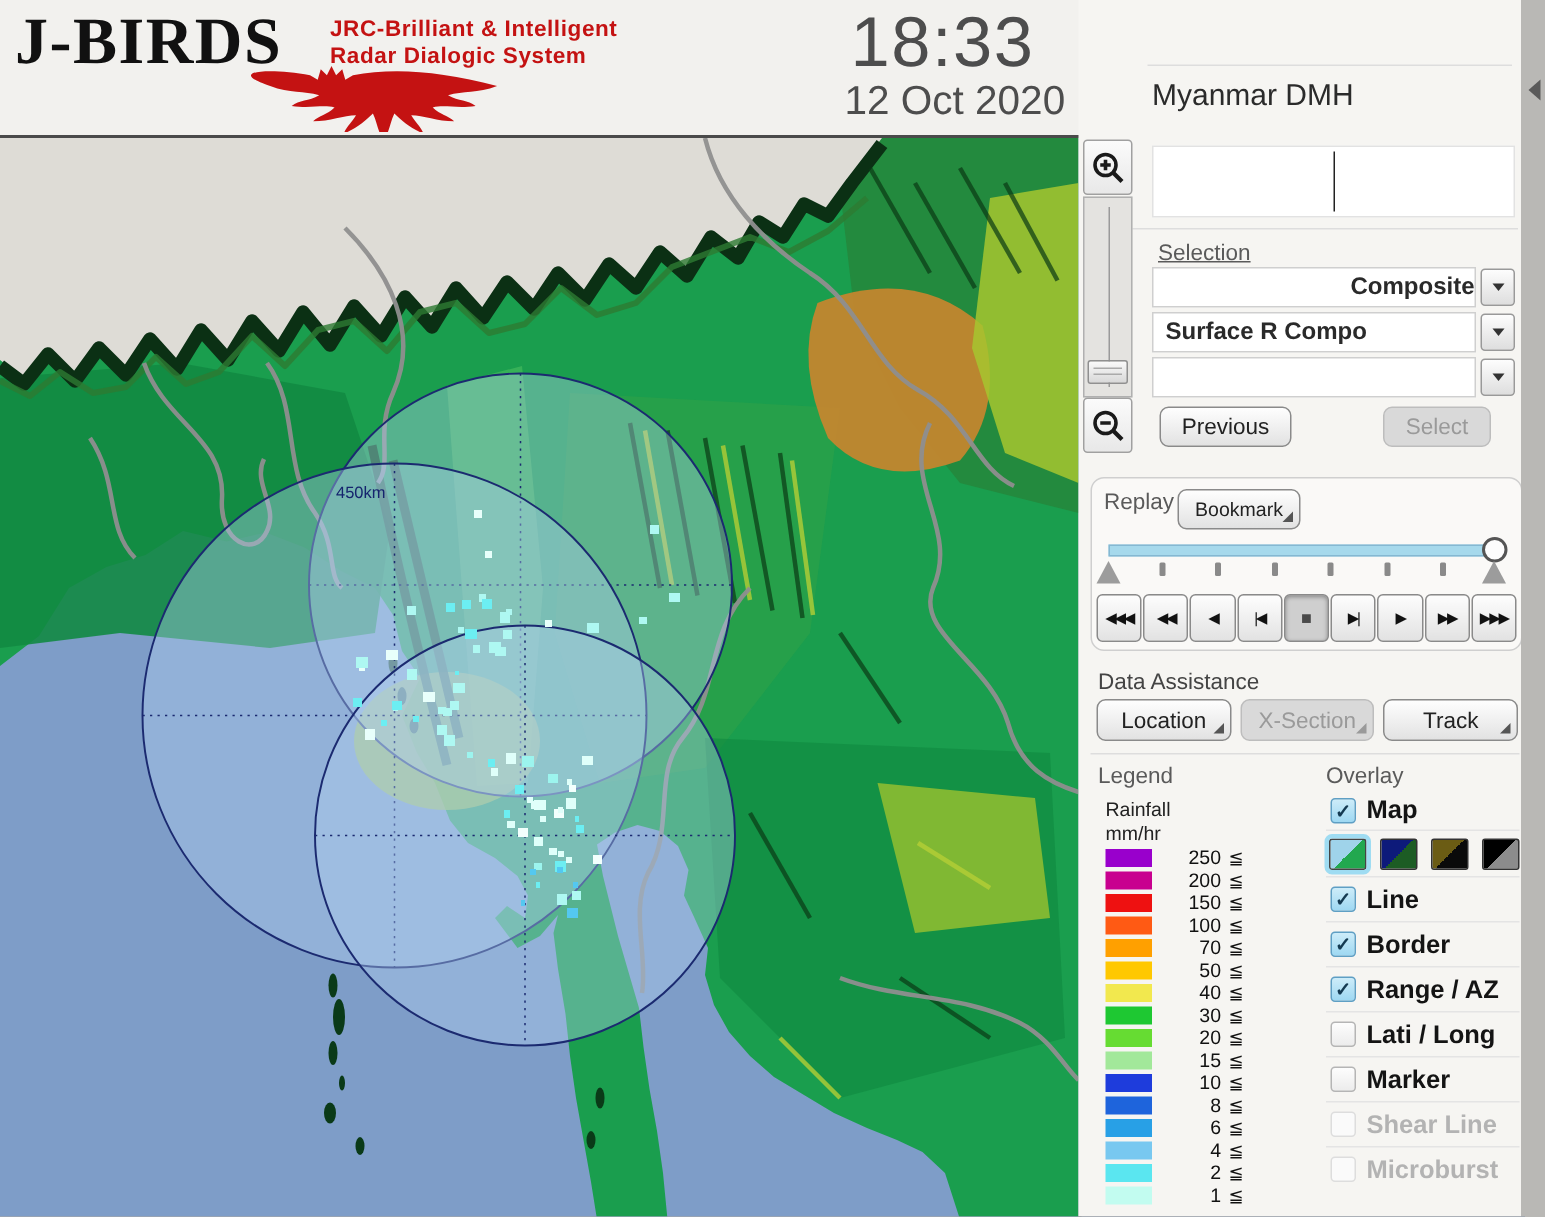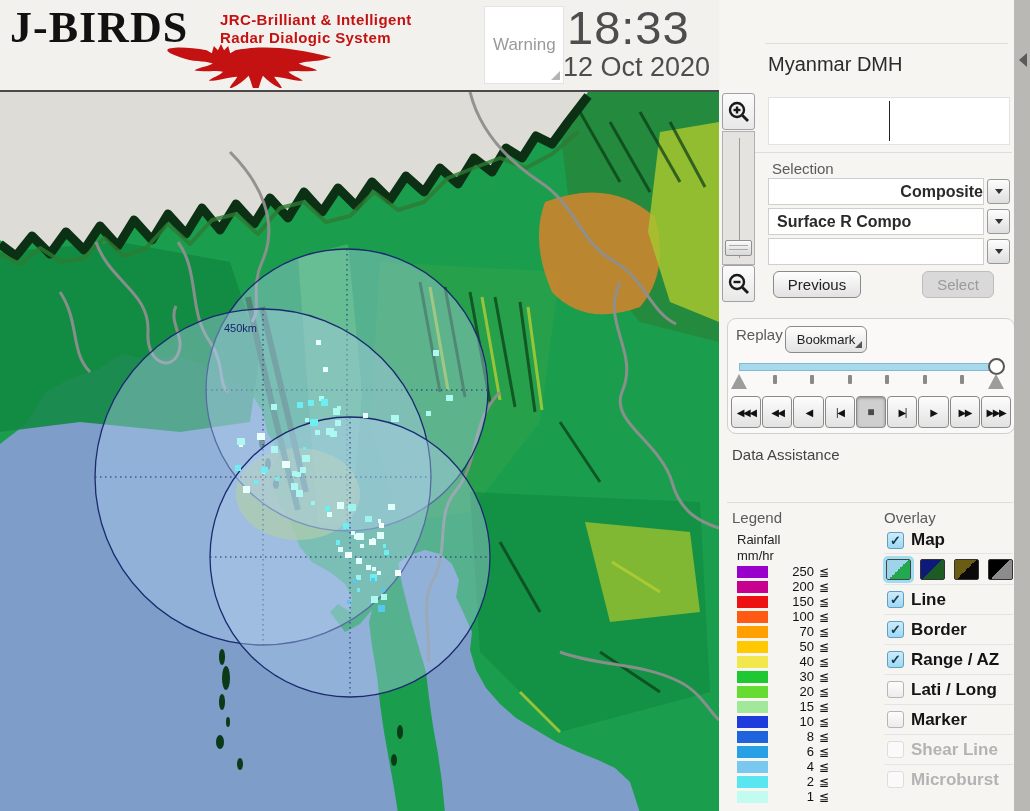--- a/index.html
+++ b/index.html
@@ -284,24 +284,20 @@
     <div id="logo-sub2" class="abs logo-sub">Radar  Dialogic  System</div>
     <svg id="eagle" class="abs" width="430" height="46" viewBox="0 0 440 90">
       <path fill="#c41212" d="M220,4 l6,12 8,-8 4,14 10,-6
         C300,6 360,10 436,30 c-26,10 -44,6 -64,12 c14,8 26,6 36,14 c-24,4 -40,-2 -56,2
         c10,10 20,10 28,18 c-22,0 -40,-8 -56,-8 c6,10 12,14 16,24 c-16,-6 -28,-16 -38,-26
         c-6,12 -6,24 -14,34 c-8,-10 -8,-22 -14,-34 c-10,10 -22,20 -38,26 c4,-10 10,-14 16,-24
         c-16,0 -34,8 -56,8 c8,-8 18,-8 28,-18 c-16,-4 -32,2 -56,-2 c10,-8 22,-6 36,-14
         c-20,-6 -38,-2 -64,-12 C80,10 140,6 192,16 l10,6 4,-14 8,8 Z"></path>
     </svg>
 
-    <div id="warning-box" class="abs">
-      <div id="warning-label" class="abs">Warning</div>
-      <div id="warning-corner" class="abs"></div>
-    </div>
 
     <div id="clock-time" class="abs">18:33</div>
     <div id="clock-date" class="abs">12 Oct 2020</div>
 
     <div id="tz-buttons">
         <div class="abs tzbtn" style="top: 9px;">UTC</div>
         <div class="abs tzbtn sel" style="top: 47px;">MMT</div>
       </div>
     <div id="toolbar" class="abs">
         <div class="toolbtn active">
@@ -348,21 +344,21 @@
   </div>
 
   <div id="panel" class="abs"></div>
   <div class="abs sep" style="left:765px;top:43px;width:243px;"></div>
   <div id="station-name" class="abs">Myanmar DMH</div>
   <div id="scale-box" class="abs">
     <div id="scale-line" class="abs"></div>
   </div>
   <div class="abs sep" style="left:727px;top:152px;width:285px;"></div>
 
-  <div class="abs sec-label" style="left:772px;top:160px;">Selection</div>
+  <div class="abs sec-label" style="left:772px;top:160px;text-decoration:underline;">Selection</div>
   <div id="dd-container">
       <div class="abs dd-row" style="top: 178px; text-align: right;">
         <div class="dd-field">Composite</div>
         <div class="dd-btn">
           <span class="caret"></span>
         </div>
       </div>
       <div class="abs dd-row" style="top: 208px;">
         <div class="dd-field">Surface R Compo</div>
         <div class="dd-btn">
@@ -403,20 +399,34 @@
       <div class="pb-btn">◀</div>
       <div class="pb-btn">|◀</div>
       <div class="pb-btn pressed">■</div>
       <div class="pb-btn">▶|</div>
       <div class="pb-btn">▶</div>
       <div class="pb-btn">▶▶</div>
       <div class="pb-btn">▶▶▶</div>
     </div>
 
   <div id="da-label" class="abs sec-label" style="color:#444;">Data Assistance</div>
+  <div id="da-buttons" class="abs">
+      <div class="pushbtn da-btn">
+        <span>Location</span>
+        <span class="corner-tri"></span>
+      </div>
+      <div class="pushbtn da-btn disabled">
+        <span>X-Section</span>
+        <span class="corner-tri dis"></span>
+      </div>
+      <div class="pushbtn da-btn">
+        <span>Track</span>
+        <span class="corner-tri"></span>
+      </div>
+    </div>
   <div class="abs sep" style="left:727px;top:502px;width:286px;"></div>
 
   <div id="legend-label" class="abs sec-label">Legend</div>
   <div id="overlay-label" class="abs sec-label">Overlay</div>
   <div id="legend" class="abs">
     <div class="lg-title">Rainfall</div>
     <div class="lg-title">mm/hr</div>
     <div id="legend-rows">
         <div class="lg-row">
           <div class="lg-swatch" style="background: rgb(153, 0, 204);"></div>

